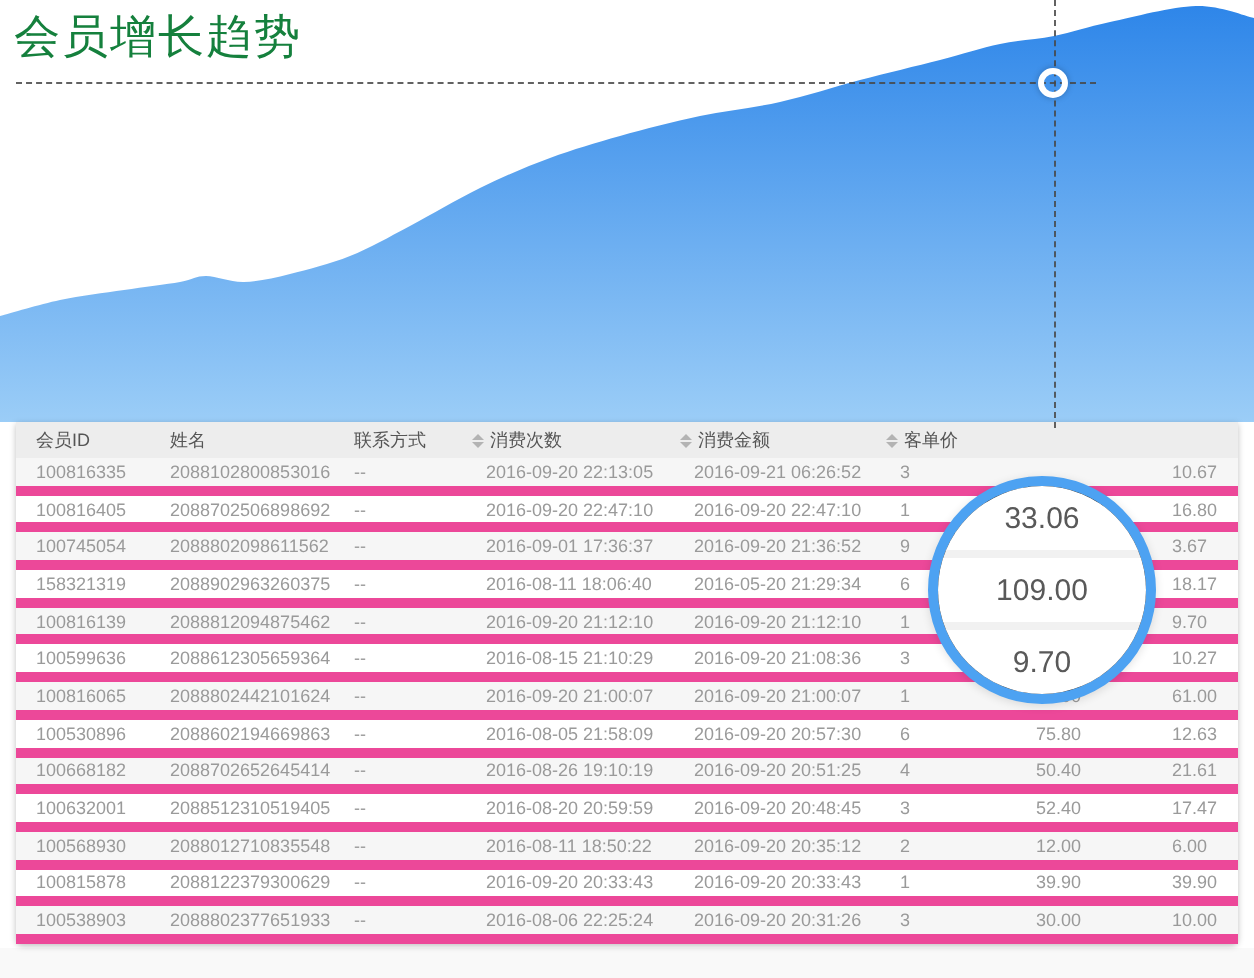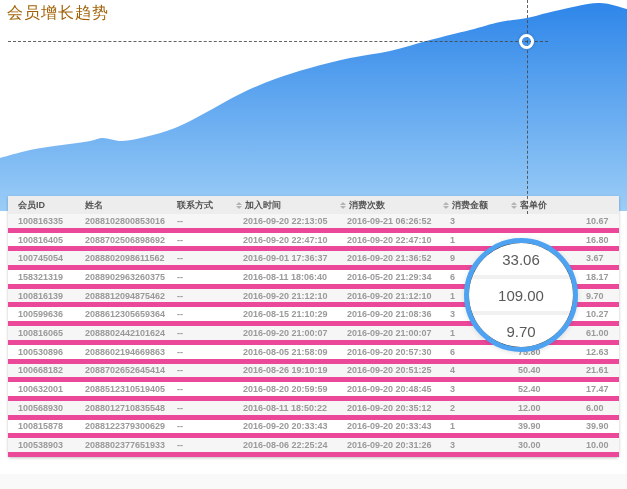--- a/index.html
+++ b/index.html
@@ -7,43 +7,42 @@
     width:627px;height:489px;
     font-family:"Liberation Sans","DejaVu Sans",sans-serif;
     background:#fff;
   }
   .stage{position:relative;width:627px;height:489px;overflow:hidden;background:#fff;}
 
   
   .chart-svg{position:absolute;left:0;top:0;}
   .page-title{
     position:absolute;left:7px;top:3px;
-    font-size:16px;color:#a16207;letter-spacing:1px;z-index:6;
+    font-size:23px;color:#15803d;letter-spacing:1px;z-index:6;
   }
   .h-dash{
     position:absolute;left:8px;top:41px;width:540px;height:0;
     border-top:1px dashed rgba(70,70,70,.85);z-index:4;
   }
   .v-dash{
     position:absolute;left:527px;top:0;width:0;height:214px;
     border-left:1px dashed rgba(70,70,70,.85);z-index:4;
   }
   .point-marker{
     position:absolute;left:519px;top:34px;width:9px;height:9px;
     border:3px solid #fff;border-radius:50%;background:transparent;
     box-shadow:0 0 3px rgba(0,0,0,.25);z-index:5;
   }
 
   
   .table-panel{
-    position:absolute;left:8px;top:196px;width:611px;z-index:3;
+    position:absolute;left:8px;top:211px;width:611px;z-index:3;
     background:#fff;border-radius:0 0 3px 3px;
     box-shadow:0 1px 3px rgba(0,0,0,.25);
     font-size:9px;
-    font-weight:bold;
   }
   .tr{
     display:grid;
     grid-template-columns:67px 92px 52px 104px 103px 68px 68px 1fr;
     align-items:center;
     padding-left:10px;
     box-sizing:border-box;
   }
   .thead{
     height:18px;background:#ededed;color:#555;
@@ -111,27 +110,20 @@
           <span>姓名</span>
         </div>
         <div class="th">
           <span>联系方式</span>
         </div>
         <div class="th sortable-head">
           <span class="sort">
             <i class="up"></i>
             <i class="down"></i>
           </span>
-          <span>加入时间</span>
-        </div>
-        <div class="th sortable-head">
-          <span class="sort">
-            <i class="up"></i>
-            <i class="down"></i>
-          </span>
           <span>消费次数</span>
         </div>
         <div class="th sortable-head">
           <span class="sort">
             <i class="up"></i>
             <i class="down"></i>
           </span>
           <span>消费金额</span>
         </div>
         <div class="th sortable-head">

